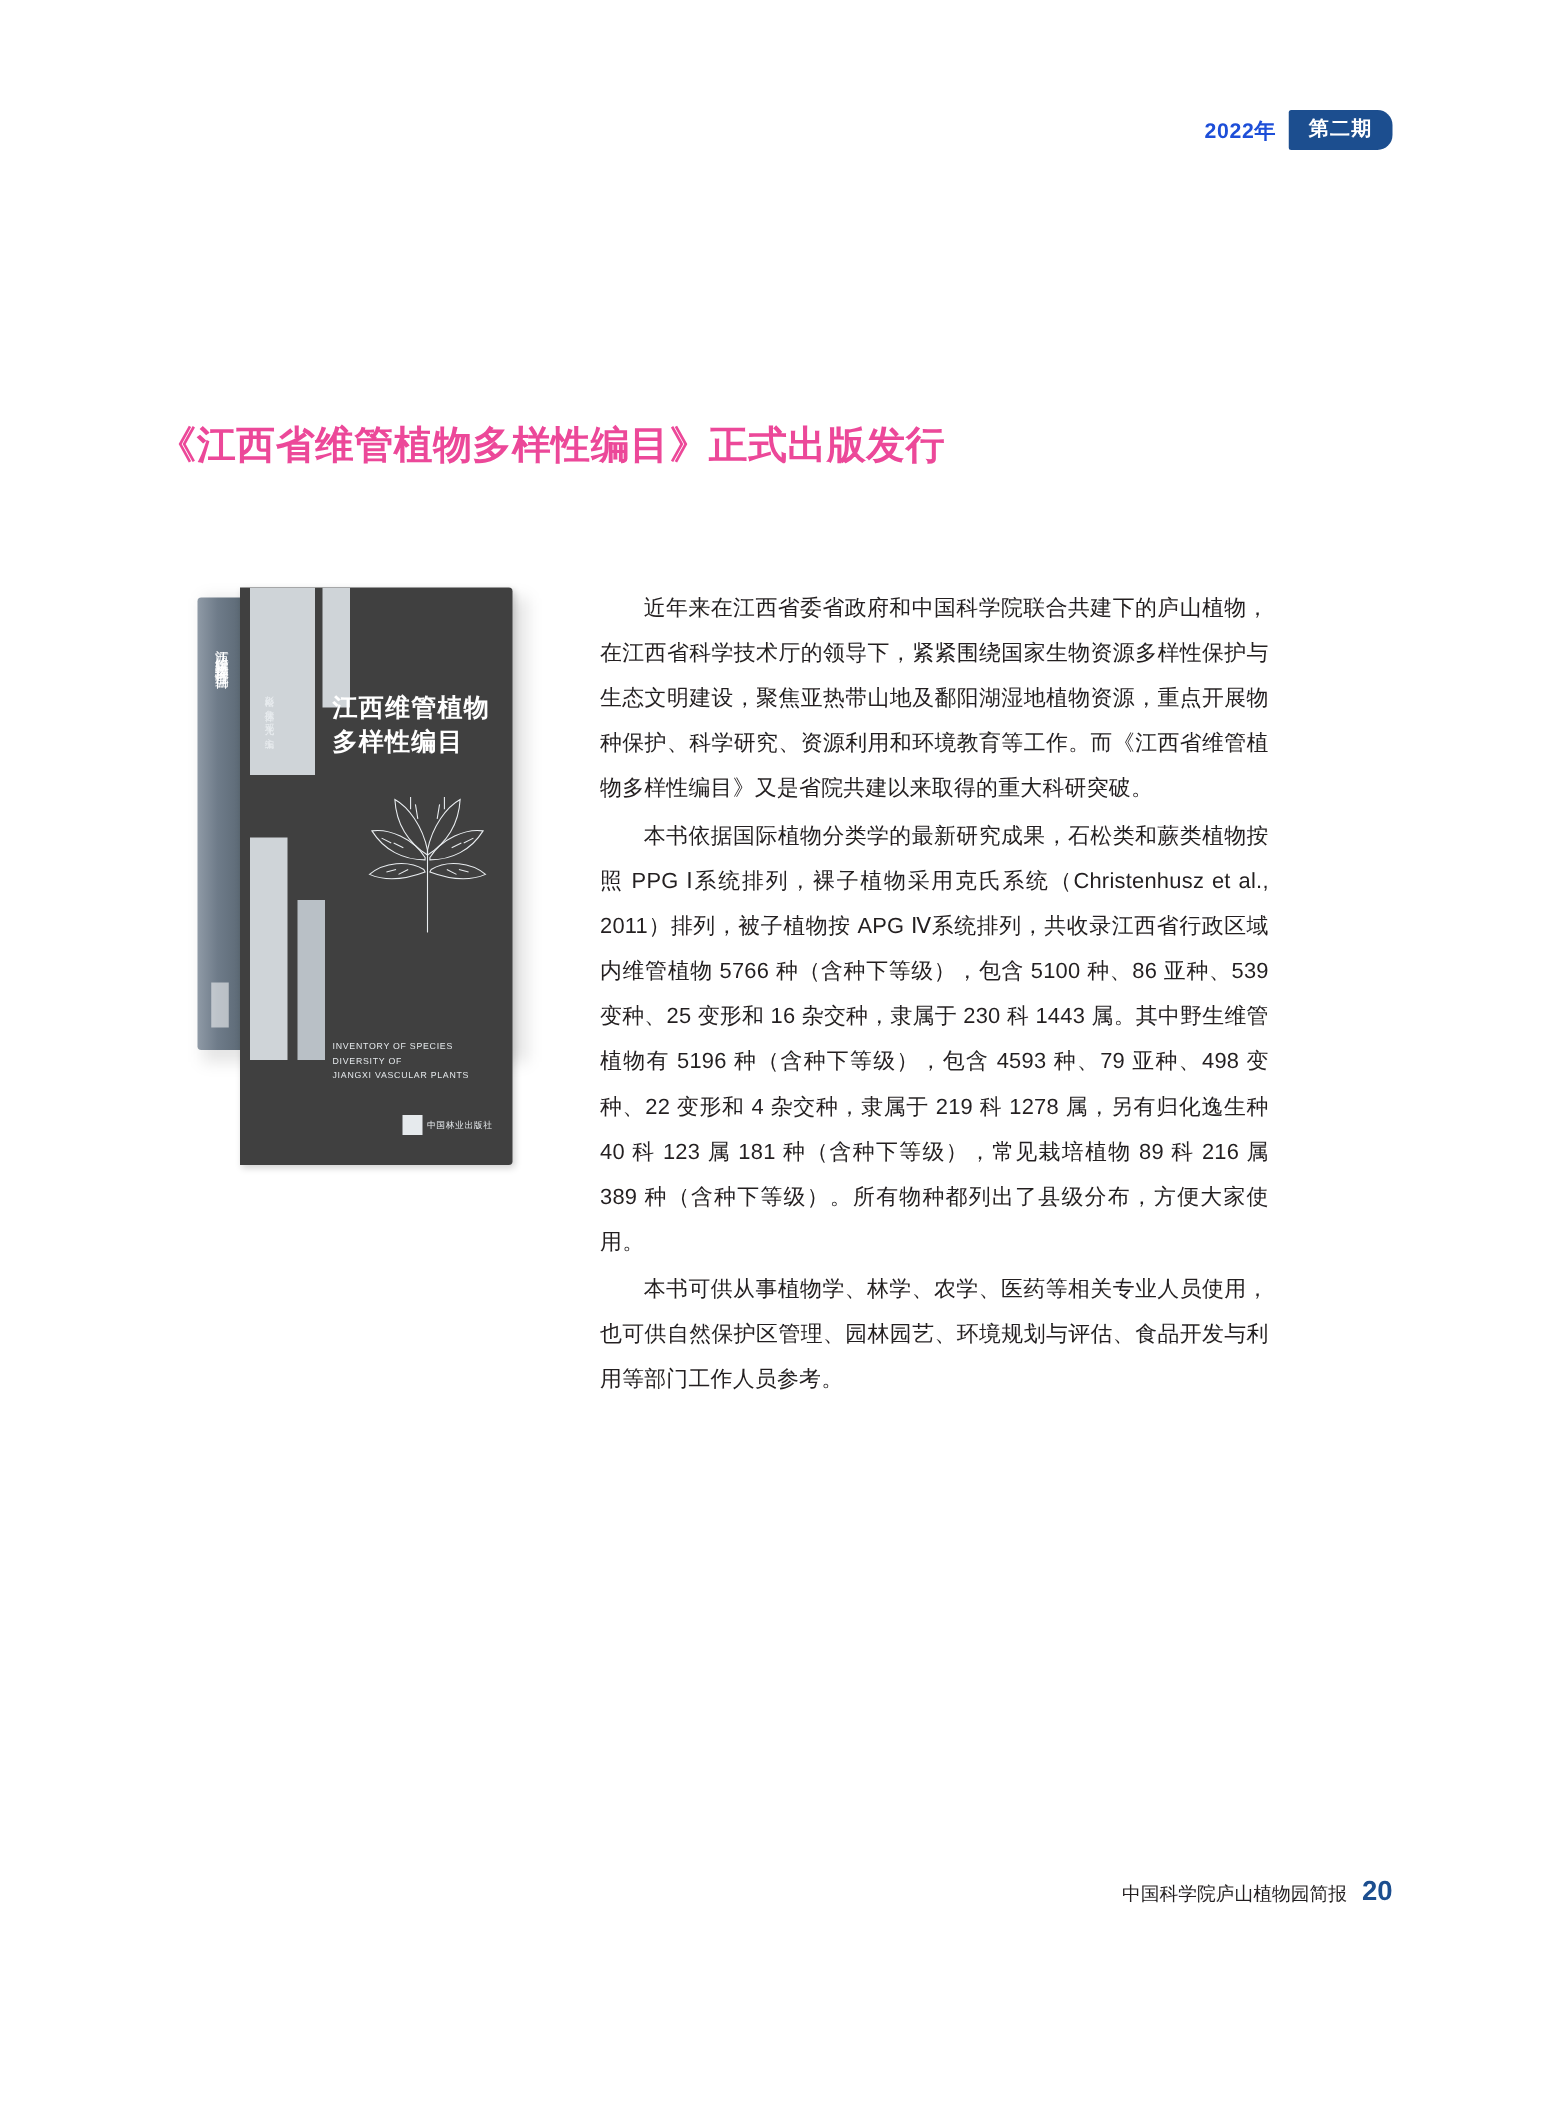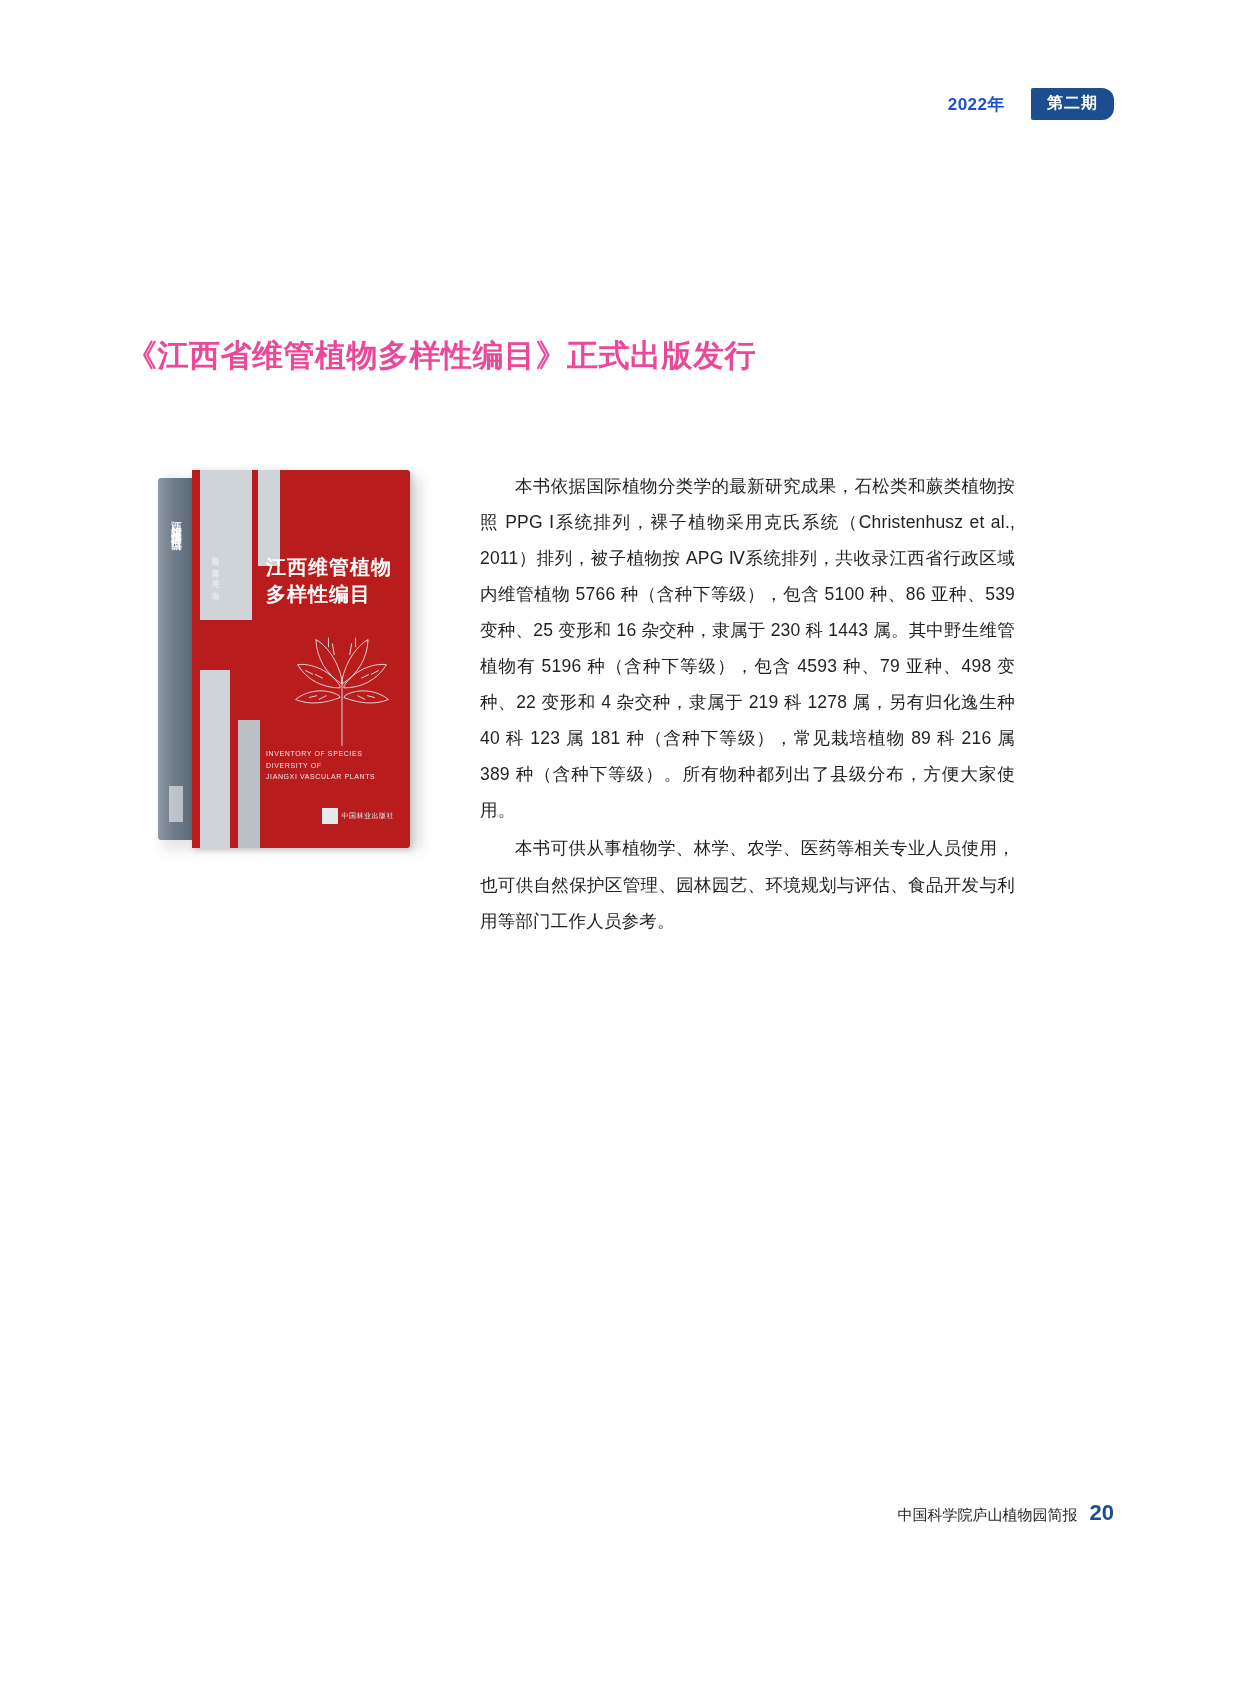--- a/index.html
+++ b/index.html
@@ -36,21 +36,20 @@
     letter-spacing: 0.5px;
   }
   .header-issue {
     background: #1c4e8f;
     color: #ffffff;
     font-size: 16px;
     font-weight: bold;
     padding: 5px 16px 6px 16px;
     letter-spacing: 1px;
     border-radius: 2px 12px 12px 2px;
-    margin-left: 16px;
   }
 
   
   .article-title {
     position: absolute;
     top: 315px;
     left: 126px;
     width: 900px;
     font-size: 31px;
     font-weight: bold;
@@ -104,22 +103,22 @@
     transform: translateX(-50%);
     width: 14px;
     height: 36px;
     background: rgba(255,255,255,0.55);
   }
   .book-front {
     position: absolute;
     left: 44px;
     top: 0;
     width: 218px;
-    height: 378px;
-    background: #b91c1c;
+    height: 462px;
+    background: #404040;
     border-radius: 0 3px 3px 0;
     overflow: hidden;
     box-shadow: 2px 2px 6px rgba(0,0,0,0.18);
   }
   .cover-band-a {
     position: absolute;
     left: 8px; top: 0;
     width: 52px; height: 150px;
     background: #cfd4d8;
   }
@@ -288,20 +287,21 @@
       </div>
 
       <div class="cover-pub">
         <span class="cover-pub-mark"></span>
         <span class="cover-pub-text">中国林业出版社</span>
       </div>
     </div>
   </div>
 
   <div class="body-col">
+    <p>近年来在江西省委省政府和中国科学院联合共建下的庐山植物，在江西省科学技术厅的领导下，紧紧围绕国家生物资源多样性保护与生态文明建设，聚焦亚热带山地及鄱阳湖湿地植物资源，重点开展物种保护、科学研究、资源利用和环境教育等工作。而《江西省维管植物多样性编目》又是省院共建以来取得的重大科研突破。</p>
     <p>本书依据国际植物分类学的最新研究成果，石松类和蕨类植物按照 PPG Ⅰ系统排列，裸子植物采用克氏系统（Christenhusz et al., 2011）排列，被子植物按 APG Ⅳ系统排列，共收录江西省行政区域内维管植物 5766 种（含种下等级），包含 5100 种、86 亚种、539 变种、25 变形和 16 杂交种，隶属于 230 科 1443 属。其中野生维管植物有 5196 种（含种下等级），包含 4593 种、79 亚种、498 变种、22 变形和 4 杂交种，隶属于 219 科 1278 属，另有归化逸生种 40 科 123 属 181 种（含种下等级），常见栽培植物 89 科 216 属 389 种（含种下等级）。所有物种都列出了县级分布，方便大家使用。</p>
     <p>本书可供从事植物学、林学、农学、医药等相关专业人员使用，也可供自然保护区管理、园林园艺、环境规划与评估、食品开发与利用等部门工作人员参考。</p>
   </div>
 
   <div class="footer">
     <span class="footer-text">中国科学院庐山植物园简报</span>
     <span class="footer-page">20</span>
   </div>
 
 </div>

